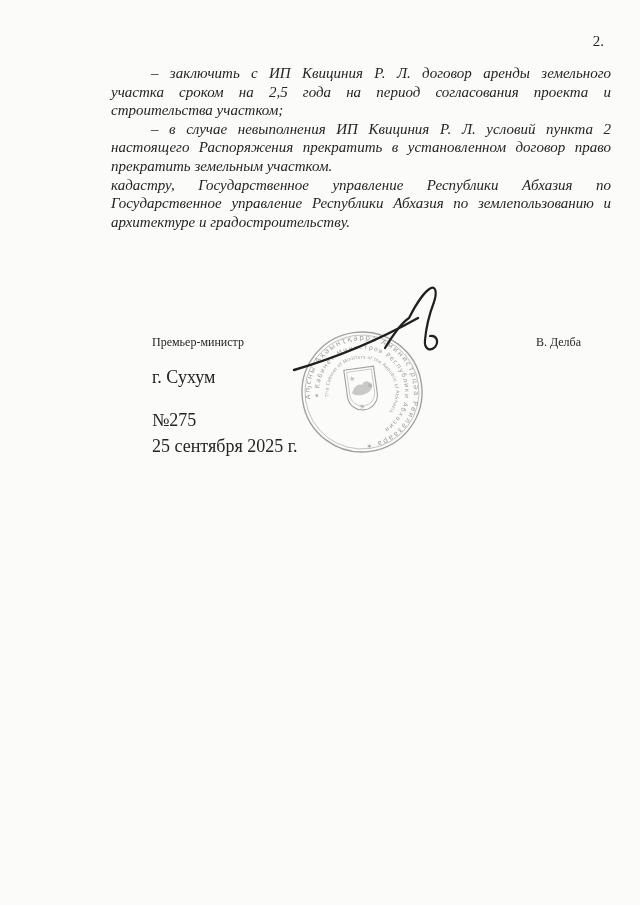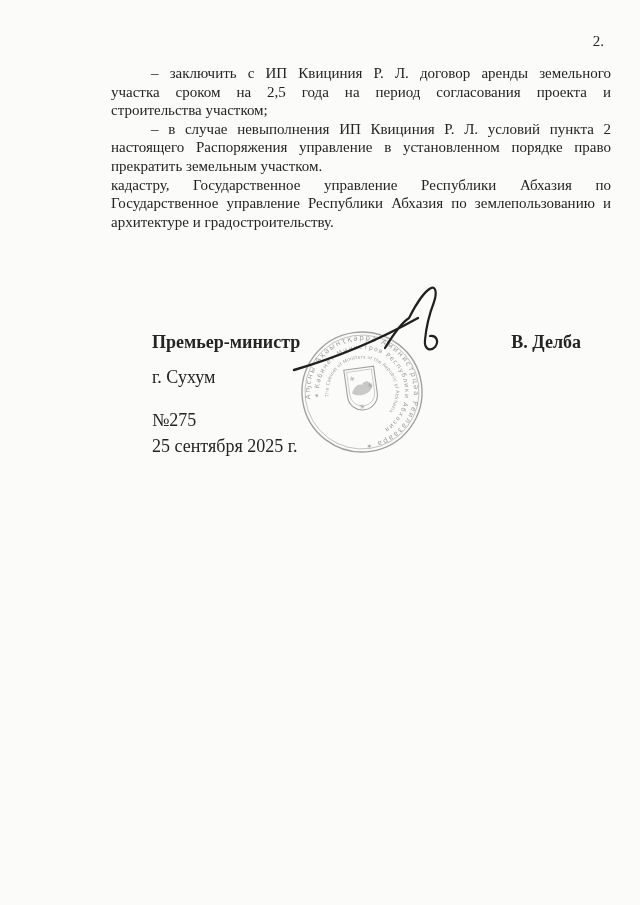--- a/index.html
+++ b/index.html
@@ -10,27 +10,27 @@
   }
   html,body{margin:0;padding:0;background:#ffffff;}
   .page{
     position:relative;width:640px;height:905px;background:var(--paper);
     font-family:"Liberation Serif","DejaVu Serif",serif;color:var(--ink);
     overflow:hidden;
   }
   .page-number{position:absolute;top:33px;right:36px;font-size:15px;}
   .content{position:absolute;left:111px;top:64px;width:500px;font-size:15px;line-height:18.6px;}
   .para{margin:0;}
-  .line{text-align:justify;text-align-last:justify;white-space:normal;}
+  .line{text-align:justify;text-align-last:justify;white-space:normal;font-style:italic;}
   .line.first{padding-left:40px;}
   .line.last{text-align-last:left;}
   .sig-row{
     position:absolute;left:152px;top:333px;width:429px;
     display:flex;justify-content:space-between;align-items:flex-start;
-    font-weight:bold;font-size:18px;line-height:19px;text-align:center;
+    font-weight:normal;font-size:12px;line-height:19px;text-align:center;
   }
   .meta{position:absolute;left:152px;font-size:18px;line-height:19px;}
   .meta-place{top:368px;}
   .meta-date{top:389px;margin-top:48px;}
   .meta-number{top:411px;}
   .stamp-svg{position:absolute;left:292px;top:322px;width:140px;height:140px;color:var(--stamp-ink);opacity:.82;}
   .stamp-svg text{font-family:"DejaVu Sans",sans-serif;fill:currentColor;}
   .ring-outer{font-size:7.2px;letter-spacing:1.5px;}
   .ring-middle{font-size:6.3px;letter-spacing:1.1px;}
   .ring-inner{font-size:4.7px;letter-spacing:0.15px;}
@@ -45,21 +45,21 @@
   <div class="page-number">2.</div>
 
   <div class="content">
     <div class="para">
       <div class="line first">– заключить с ИП Квициния Р. Л. договор аренды земельного</div>
       <div class="line">участка сроком на 2,5 года на период согласования проекта и</div>
       <div class="line last">строительства участком;</div>
     </div>
     <div class="para">
       <div class="line first">– в случае невыполнения ИП Квициния Р. Л. условий пункта 2</div>
-      <div class="line">настоящего Распоряжения управление в установленном порядке право</div>
+      <div class="line">настоящего Распоряжения прекратить в установленном договор право</div>
       <div class="line last">прекратить земельным участком.</div>
     </div>
     <div class="para">
       <div class="line">кадастру, Государственное управление Республики Абхазия по</div>
       <div class="line">Государственное управление Республики Абхазия по землепользованию и</div>
       <div class="line last">архитектуре и градостроительству.</div>
     </div>
   </div>
 
   <div class="sig-row">

